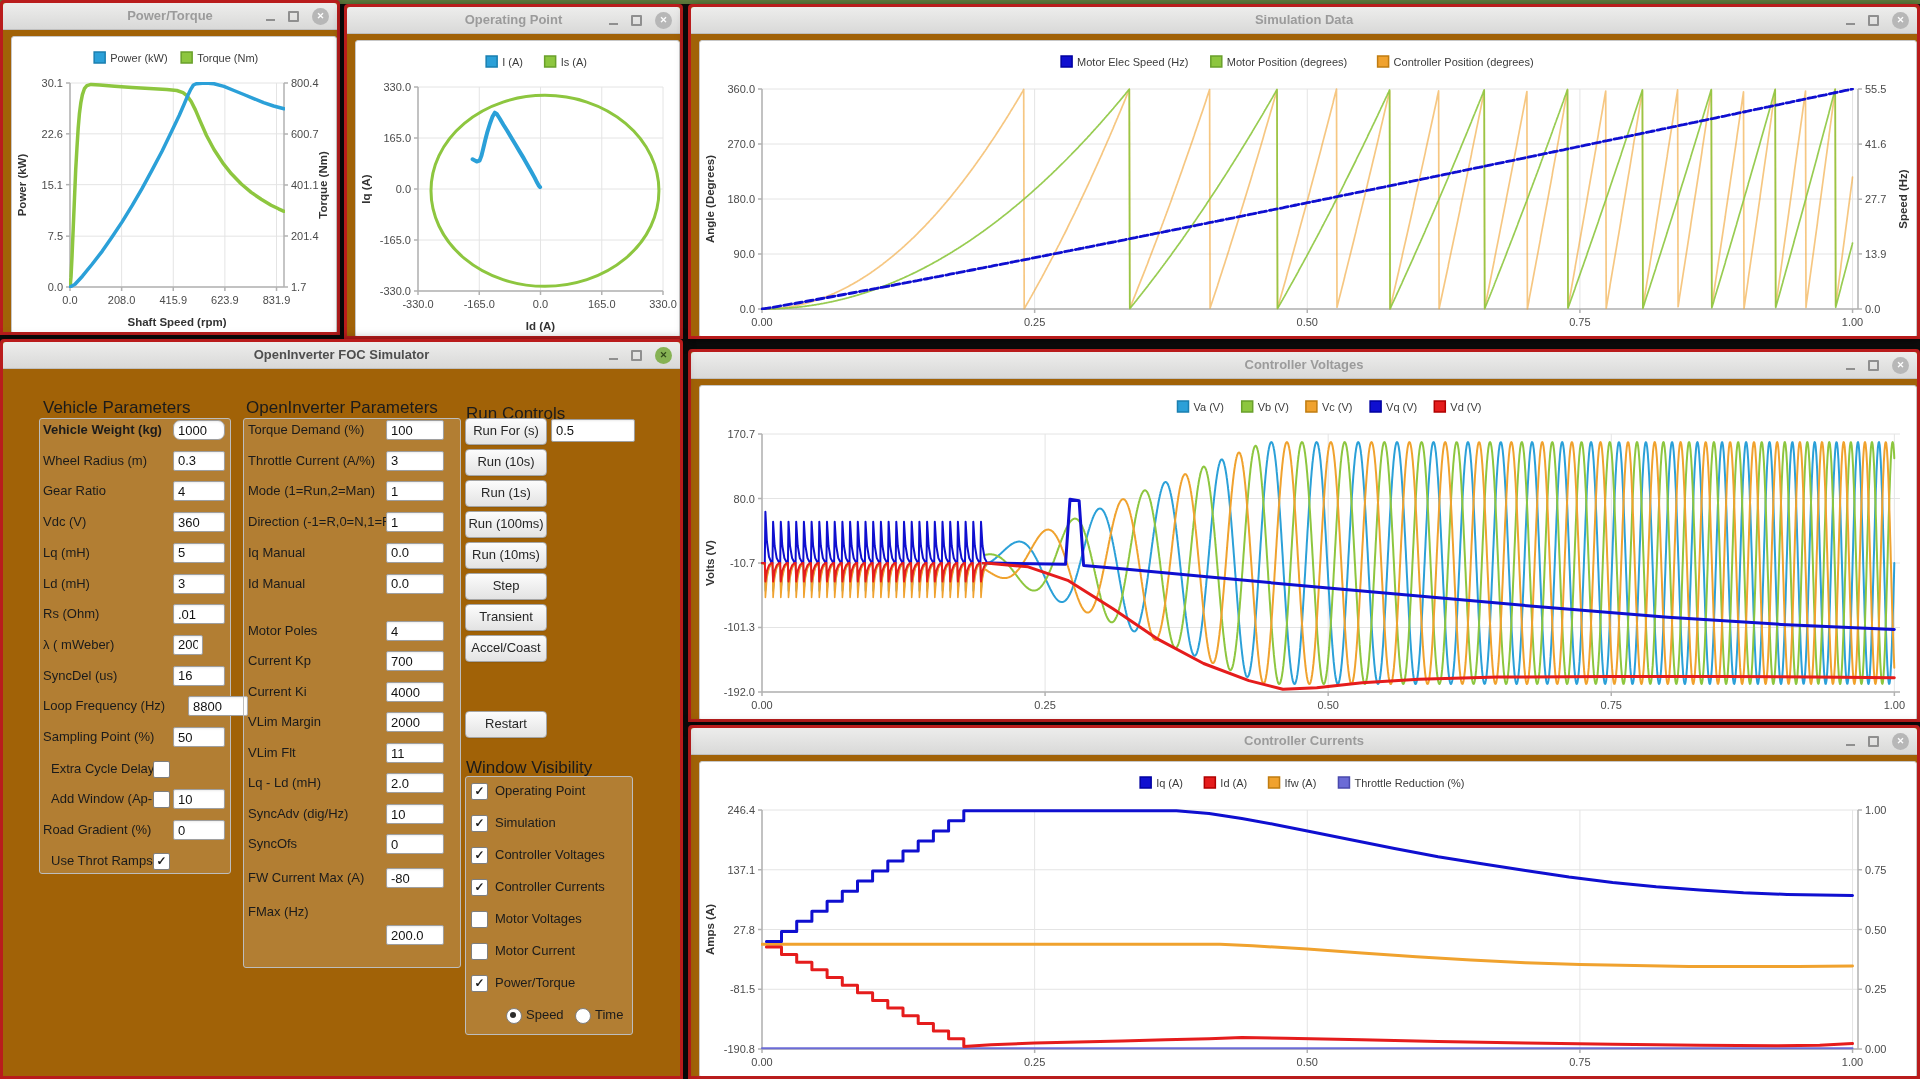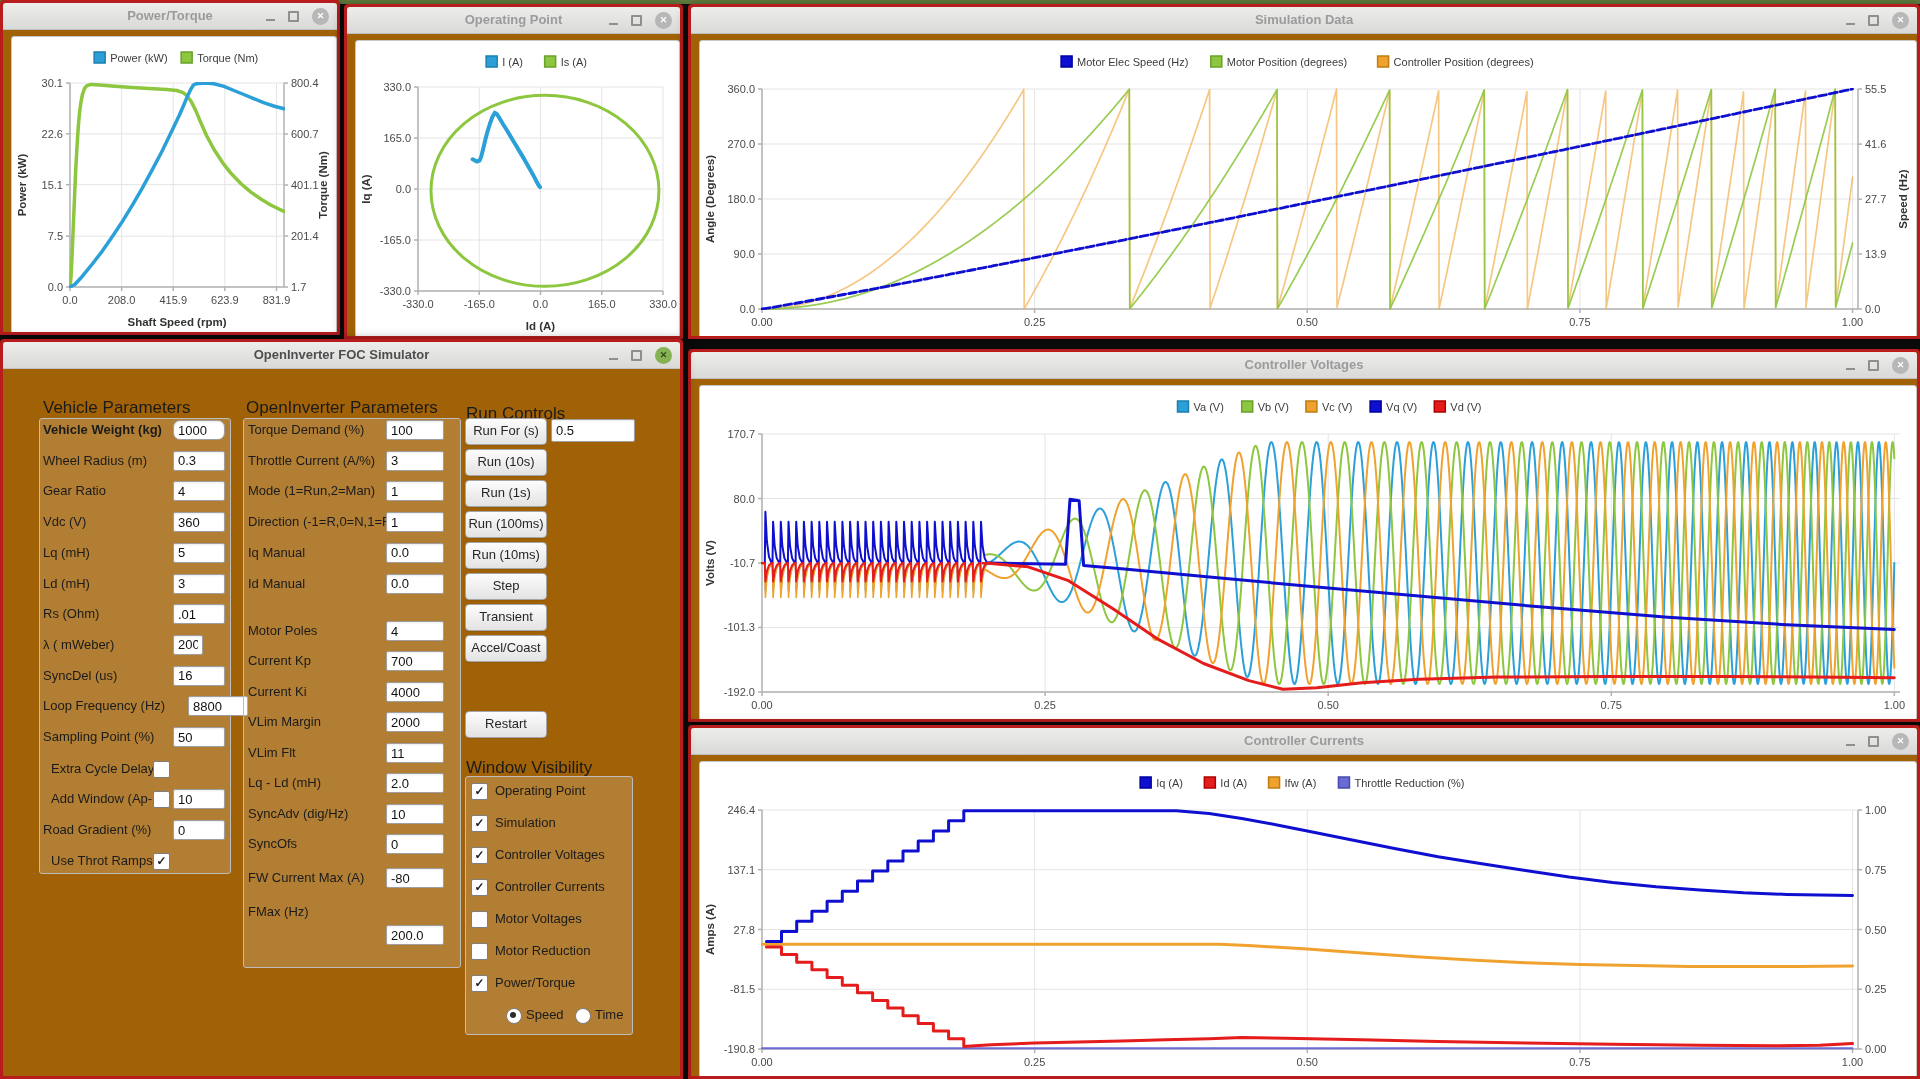--- a/index.html
+++ b/index.html
@@ -564,21 +564,21 @@
       <div class="frow" style="left:464px;top:508px;width:160px">
         <span class="checkbox" style="left: 4px;">✓</span>
         <span class="flabel" style="left: 28px;">Controller Currents</span>
       </div>
       <div class="frow" style="left:464px;top:540px;width:160px">
         <span class="checkbox" style="left: 4px;"></span>
         <span class="flabel" style="left: 28px;">Motor Voltages</span>
       </div>
       <div class="frow" style="left:464px;top:572px;width:160px">
         <span class="checkbox" style="left: 4px;"></span>
-        <span class="flabel" style="left: 28px;">Motor Reduction</span>
+        <span class="flabel" style="left: 28px;">Motor Current</span>
       </div>
       <div class="frow" style="left:464px;top:604px;width:160px">
         <span class="checkbox" style="left: 4px;">✓</span>
         <span class="flabel" style="left: 28px;">Power/Torque</span>
       </div>
       <div class="frow" style="left:503px;top:636px;width:70px">
         <span class="radio sel" style="left: 0px;"></span>
         <span class="flabel" style="left: 20px;">Speed</span>
       </div>
       <div class="frow" style="left:572px;top:636px;width:70px">

